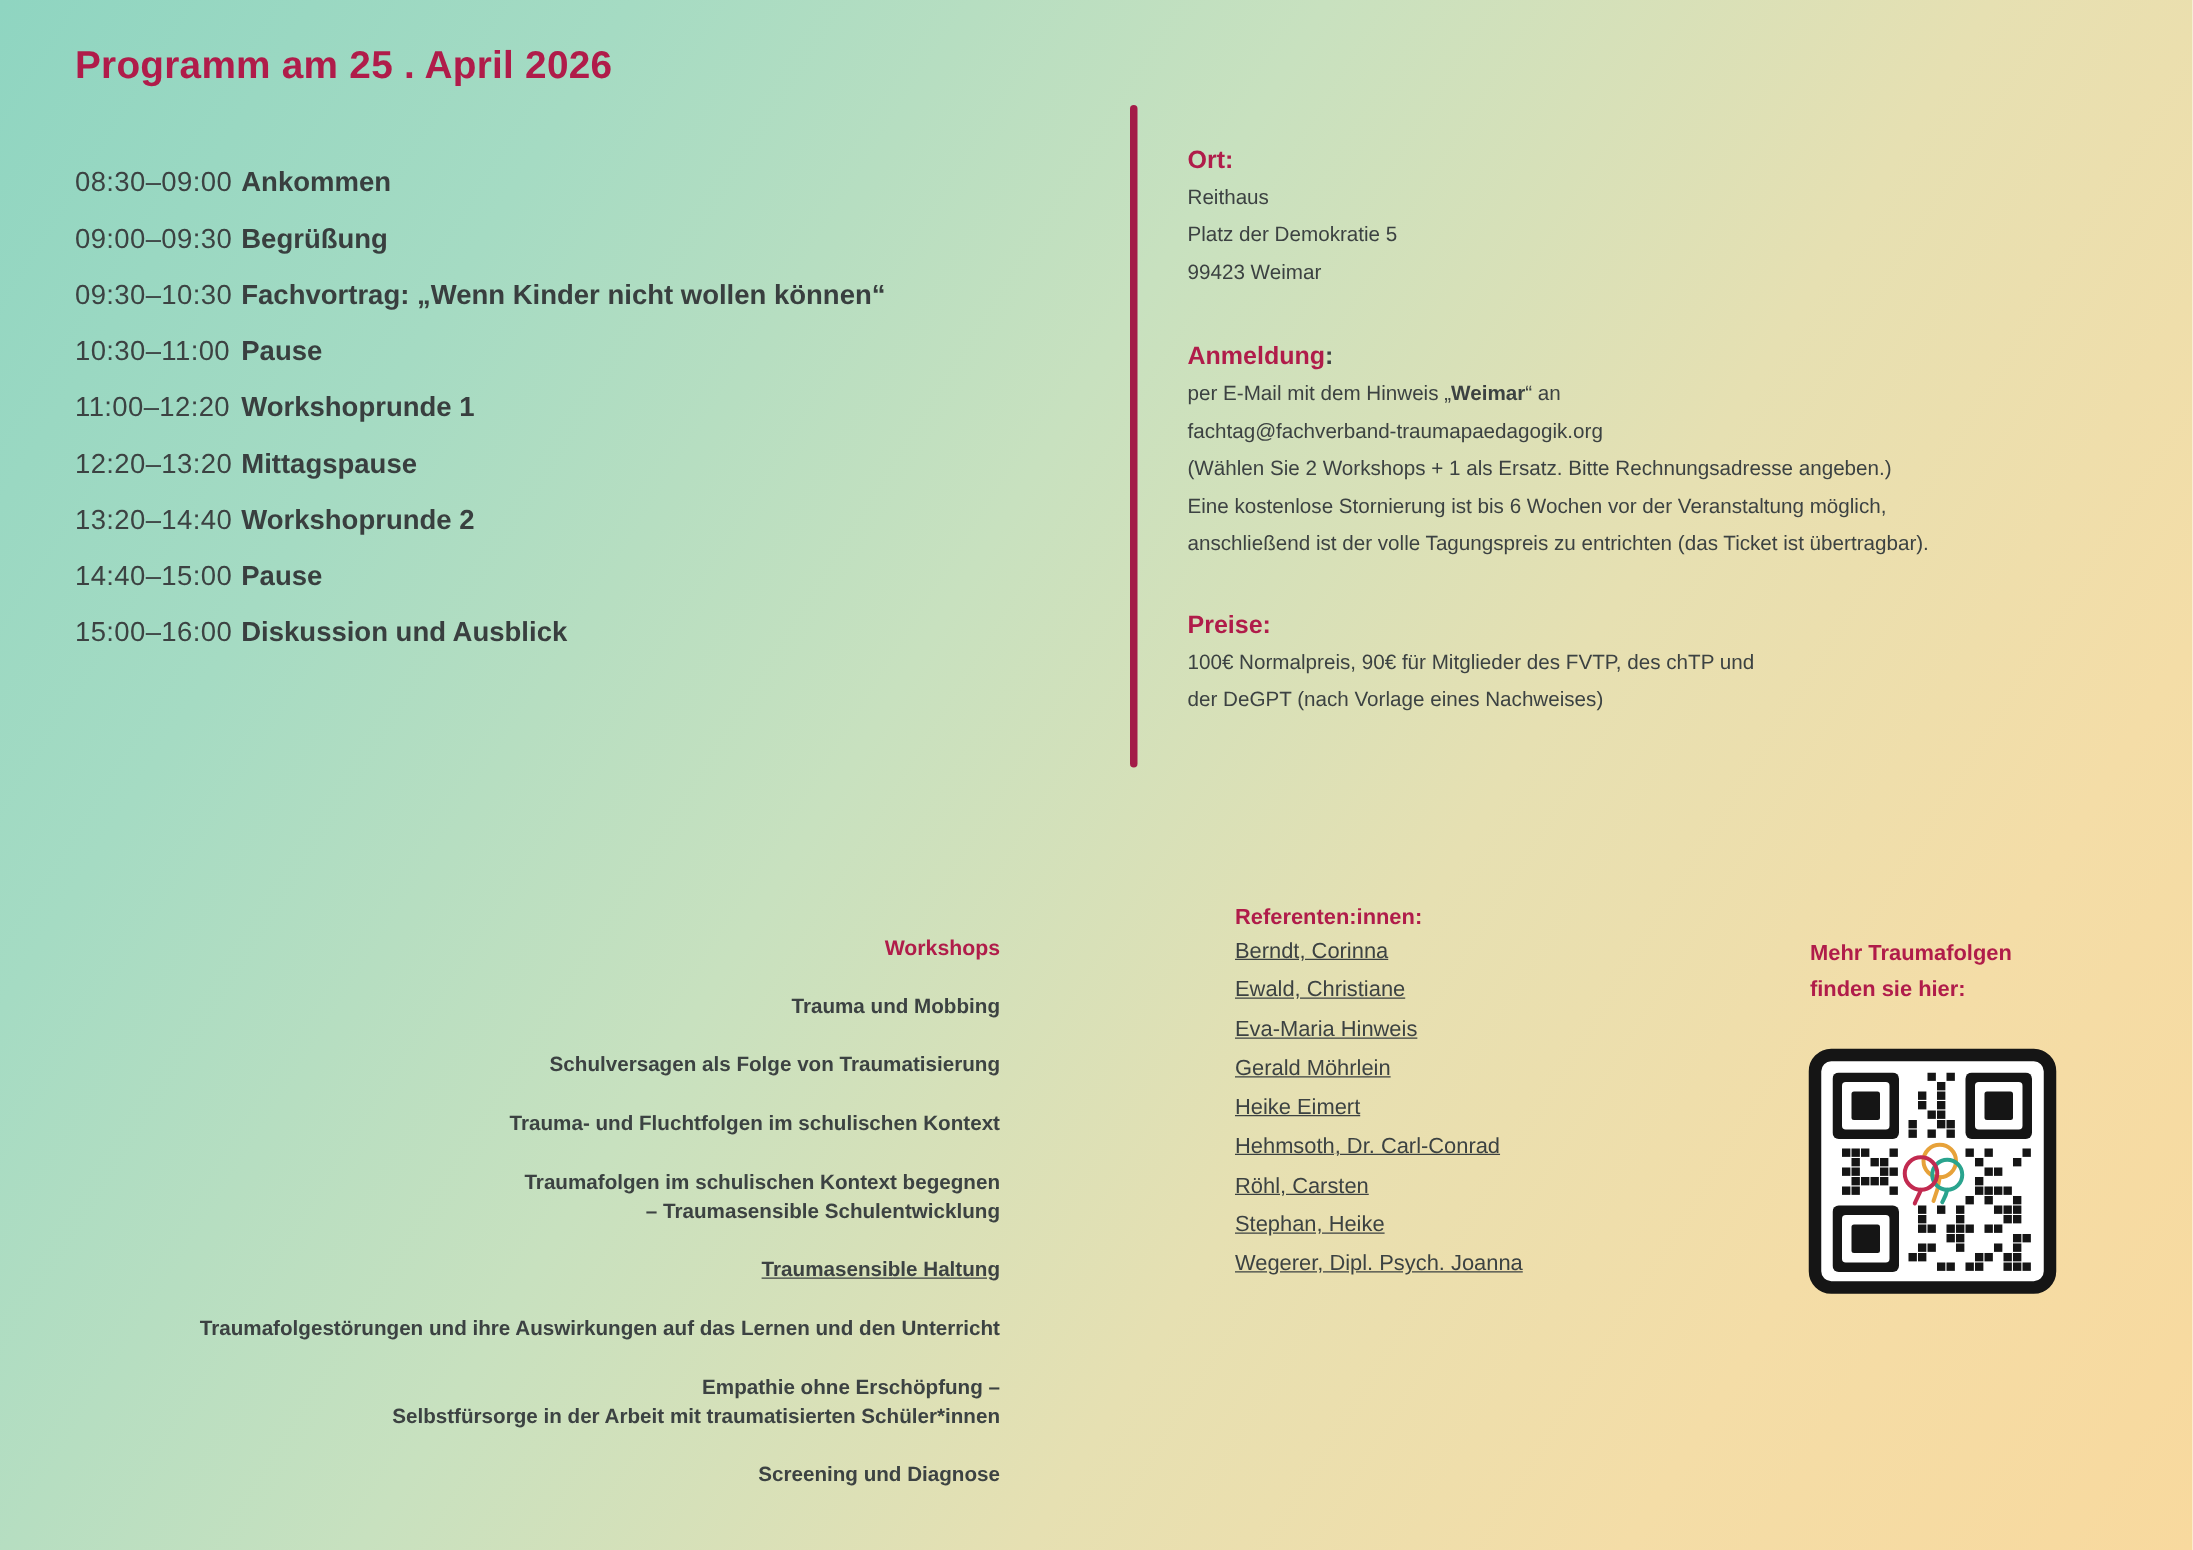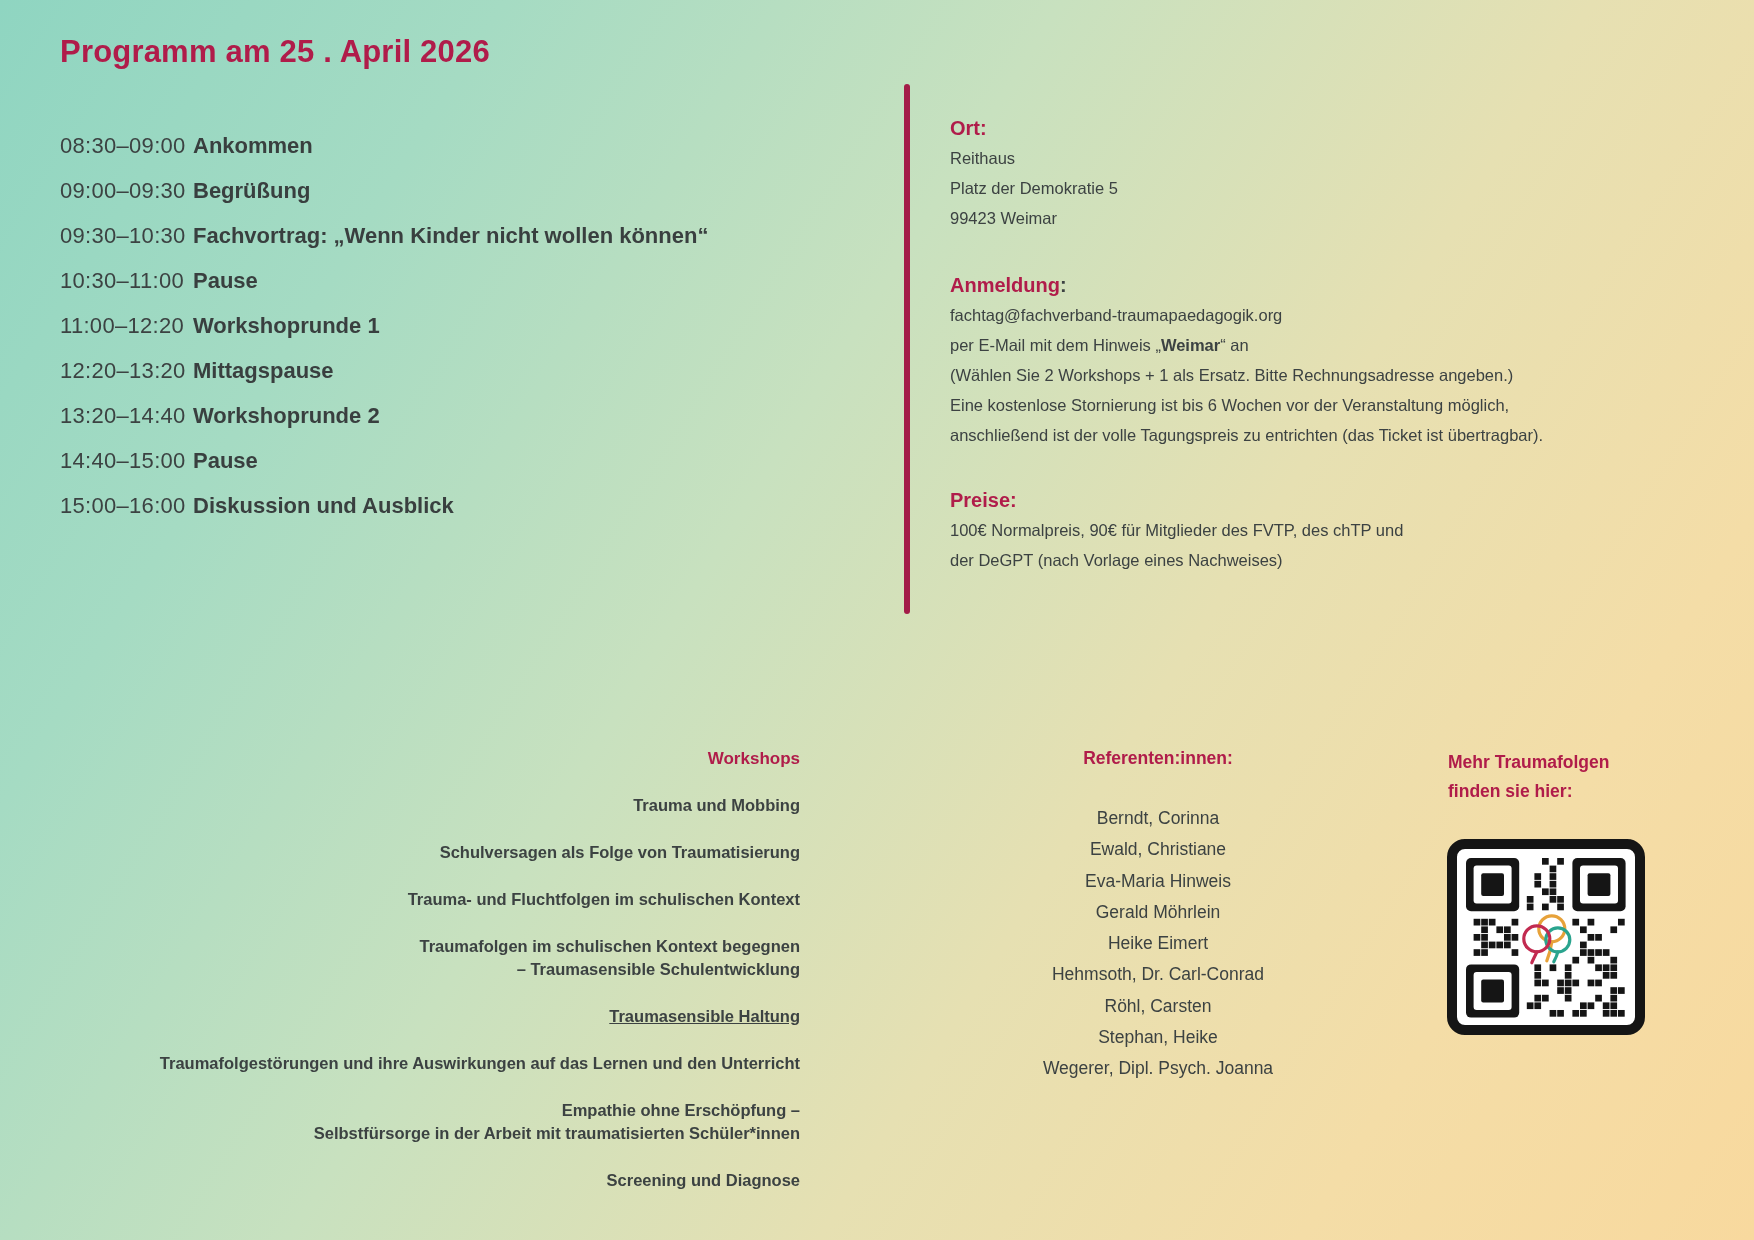--- a/index.html
+++ b/index.html
@@ -43,23 +43,23 @@
   .sec-anm { margin-bottom:35px; }
   .b { font-weight:bold; }
 
   
   .workshops { left:60px; top:747px; width:740px;text-align:right; }
   .ws-h { font-size:17px; font-weight:bold; color:#b01c4a; line-height:23px; }
   .ws-item { margin-top:24px; font-size:16.5px; font-weight:bold; color:#3c4242; line-height:23px; }
   .ws-item.indent { padding-left:8px;text-decoration:underline; }
 
   
-  .speakers { left:988px; top:747px; width:340px;text-align:center; }
+  .speakers { left:988px; top:722px; width:340px; }
   .sp-h { font-size:17.5px; font-weight:bold; color:#b01c4a; line-height:23px; }
-  .sp-list { margin-top:33px; font-size:17.5px; line-height:31.3px; color:#3c4242; }
+  .sp-list { font-size:17.5px; line-height:31.3px; color:#3c4242;text-decoration:underline; }
 
   
   .moreinfo { left:1448px; top:748px; width:260px;
     font-size:17.5px; font-weight:bold; color:#b01c4a; line-height:28.5px; }
   .qr-outer {
     left:1447px; top:839px;
     width:198px; height:196px;
     background:#fff;
     border:10px solid #151515;
     border-radius:18px;
@@ -99,22 +99,22 @@
 
   <div class="sec-ort">
     <div class="sec-h">Ort:</div>
     <div>Reithaus</div>
     <div>Platz der Demokratie 5</div>
     <div>99423 Weimar</div>
   </div>
 
   <div class="sec-anm">
     <div class="sec-h"><span>Anmeldung</span><span class="dark-colon">:</span></div>
+    <div><span>per E-Mail mit dem Hinweis „</span><span class="b">Weimar</span><span>“ an</span></div>
     <div>fachtag@fachverband-traumapaedagogik.org</div>
-    <div><span>per E-Mail mit dem Hinweis „</span><span class="b">Weimar</span><span>“ an</span></div>
     <div>(Wählen Sie 2 Workshops + 1 als Ersatz. Bitte Rechnungsadresse angeben.)</div>
     <div>Eine kostenlose Stornierung ist bis 6 Wochen vor der Veranstaltung möglich,</div>
     <div>anschließend ist der volle Tagungspreis zu entrichten (das Ticket ist übertragbar).</div>
   </div>
 
   <div>
     <div class="sec-h">Preise:</div>
     <div>100€ Normalpreis, 90€ für Mitglieder des FVTP, des chTP und</div>
     <div>der DeGPT (nach Vorlage eines Nachweises)</div>
   </div>

